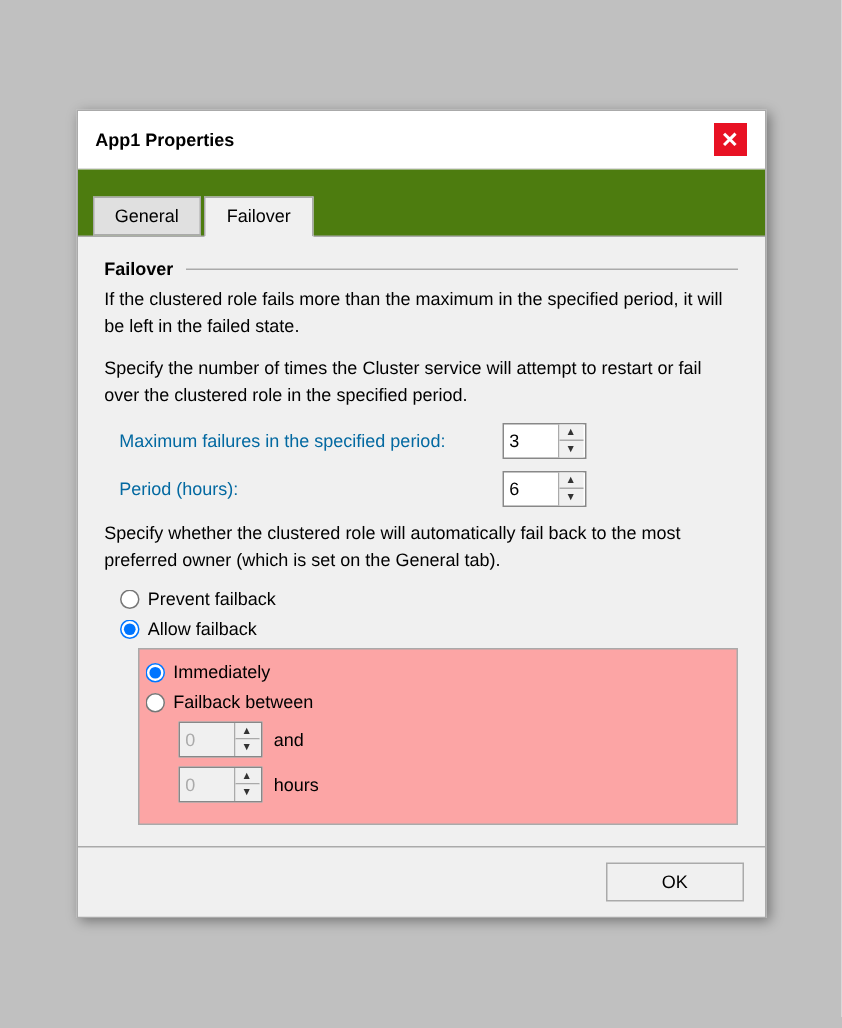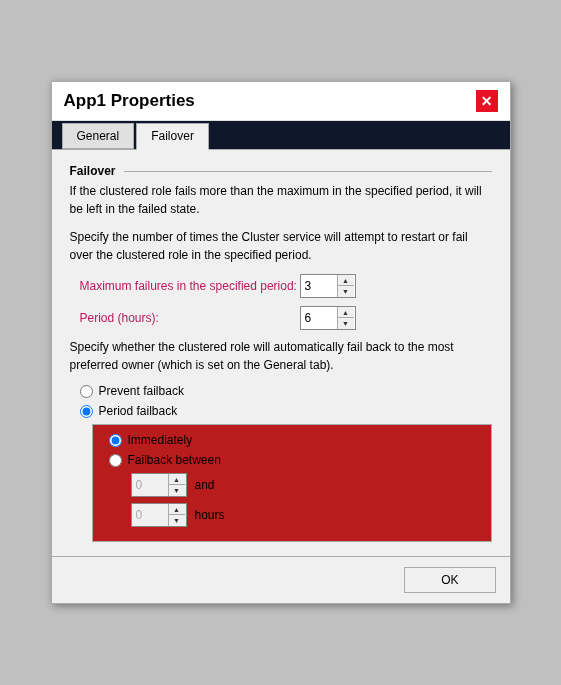--- a/index.html
+++ b/index.html
@@ -23,41 +23,41 @@
     }
     .title-bar {
       background: #fff;
       padding: 8px 12px;
       display: flex;
       justify-content: space-between;
       align-items: center;
       border-bottom: 1px solid #ddd;
     }
     .title-bar-text {
-      font-size: 17px;
+      font-size: 12px;
       font-weight: 600;
       color: #000;
     }
     .close-btn {
       width: 22px;
       height: 22px;
       background: #e81123;
       border: none;
       cursor: pointer;
       display: flex;
       align-items: center;
       justify-content: center;
       color: white;
       font-size: 14px;
       font-weight: bold;
     }
     .tabs {
       display: flex;
-      background: #0f172a;
-      padding: 2px 10px 0 10px;
+      background: #4d7c0f;
+      padding: 18px 10px 0 10px;
       border-bottom: 1px solid #aaa;
       gap: 0;
     }
     .tab {
       padding: 5px 14px;
       border: 1px solid #aaa;
       background: #e0e0e0;
       cursor: pointer;
       font-size: 12px;
       color: #000;
@@ -95,22 +95,22 @@
       margin-bottom: 10px;
     }
     .field-row {
       display: flex;
       align-items: center;
       margin-bottom: 8px;
       margin-left: 10px;
     }
     .field-label {
       font-size: 12px;
-      color: #be185d;
-      width: 220px;
+      color: #0369a1;
+      width: 255px;
       line-height: 1.4;
     }
     .spinbox {
       display: flex;
       align-items: center;
       border: 1px solid #888;
       background: #fff;
       width: 56px;
     }
     .spinbox input {
@@ -150,24 +150,24 @@
     .radio-row input[type="radio"] {
       margin-right: 6px;
       cursor: pointer;
     }
     .radio-label {
       font-size: 12px;
       color: #000;
     }
     .failback-box {
       border: 1px solid #aaa;
-      padding: 8px 16px;
+      padding: 8px 4px;
       margin-left: 12px;
       margin-top: 0;
-      background: #b91c1c;
+      background: #fca5a5;
     }
     .failback-inner-row {
       display: flex;
       align-items: center;
       margin-bottom: 6px;
       gap: 8px;
     }
     .and-text {
       font-size: 12px;
       color: #000;
@@ -243,21 +243,21 @@
 
     <div class="radio-group">
 
       <div class="radio-row">
         <input type="radio" name="failback" id="prevent" style="">
         <label class="radio-label" for="prevent">Prevent failback</label>
       </div>
 
       <div class="radio-row">
         <input type="radio" name="failback" id="allow" checked="" style="">
-        <label class="radio-label" for="allow">Period failback</label>
+        <label class="radio-label" for="allow">Allow failback</label>
       </div>
 
       <div class="failback-box">
 
         <div class="radio-row">
           <input type="radio" name="failback_when" id="immediately" checked="" style="">
           <label class="radio-label" for="immediately">Immediately</label>
         </div>
 
         <div class="radio-row">

